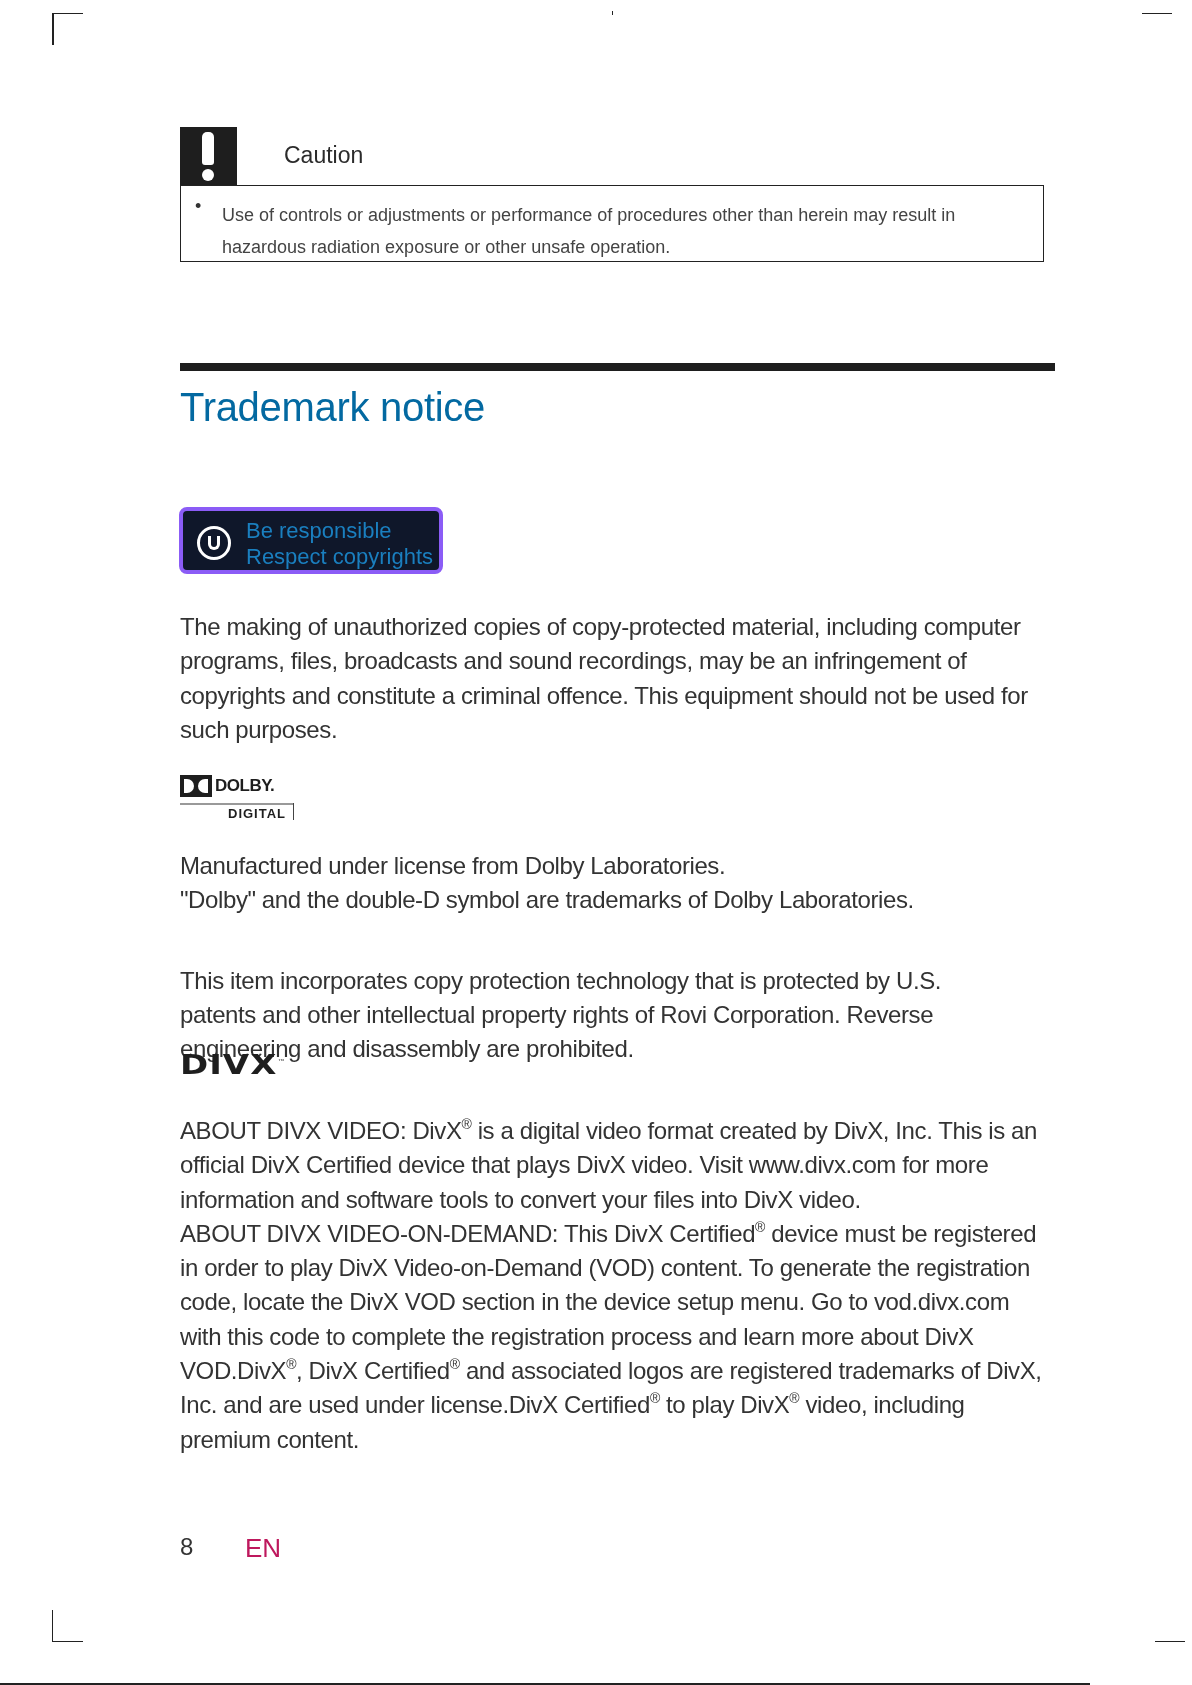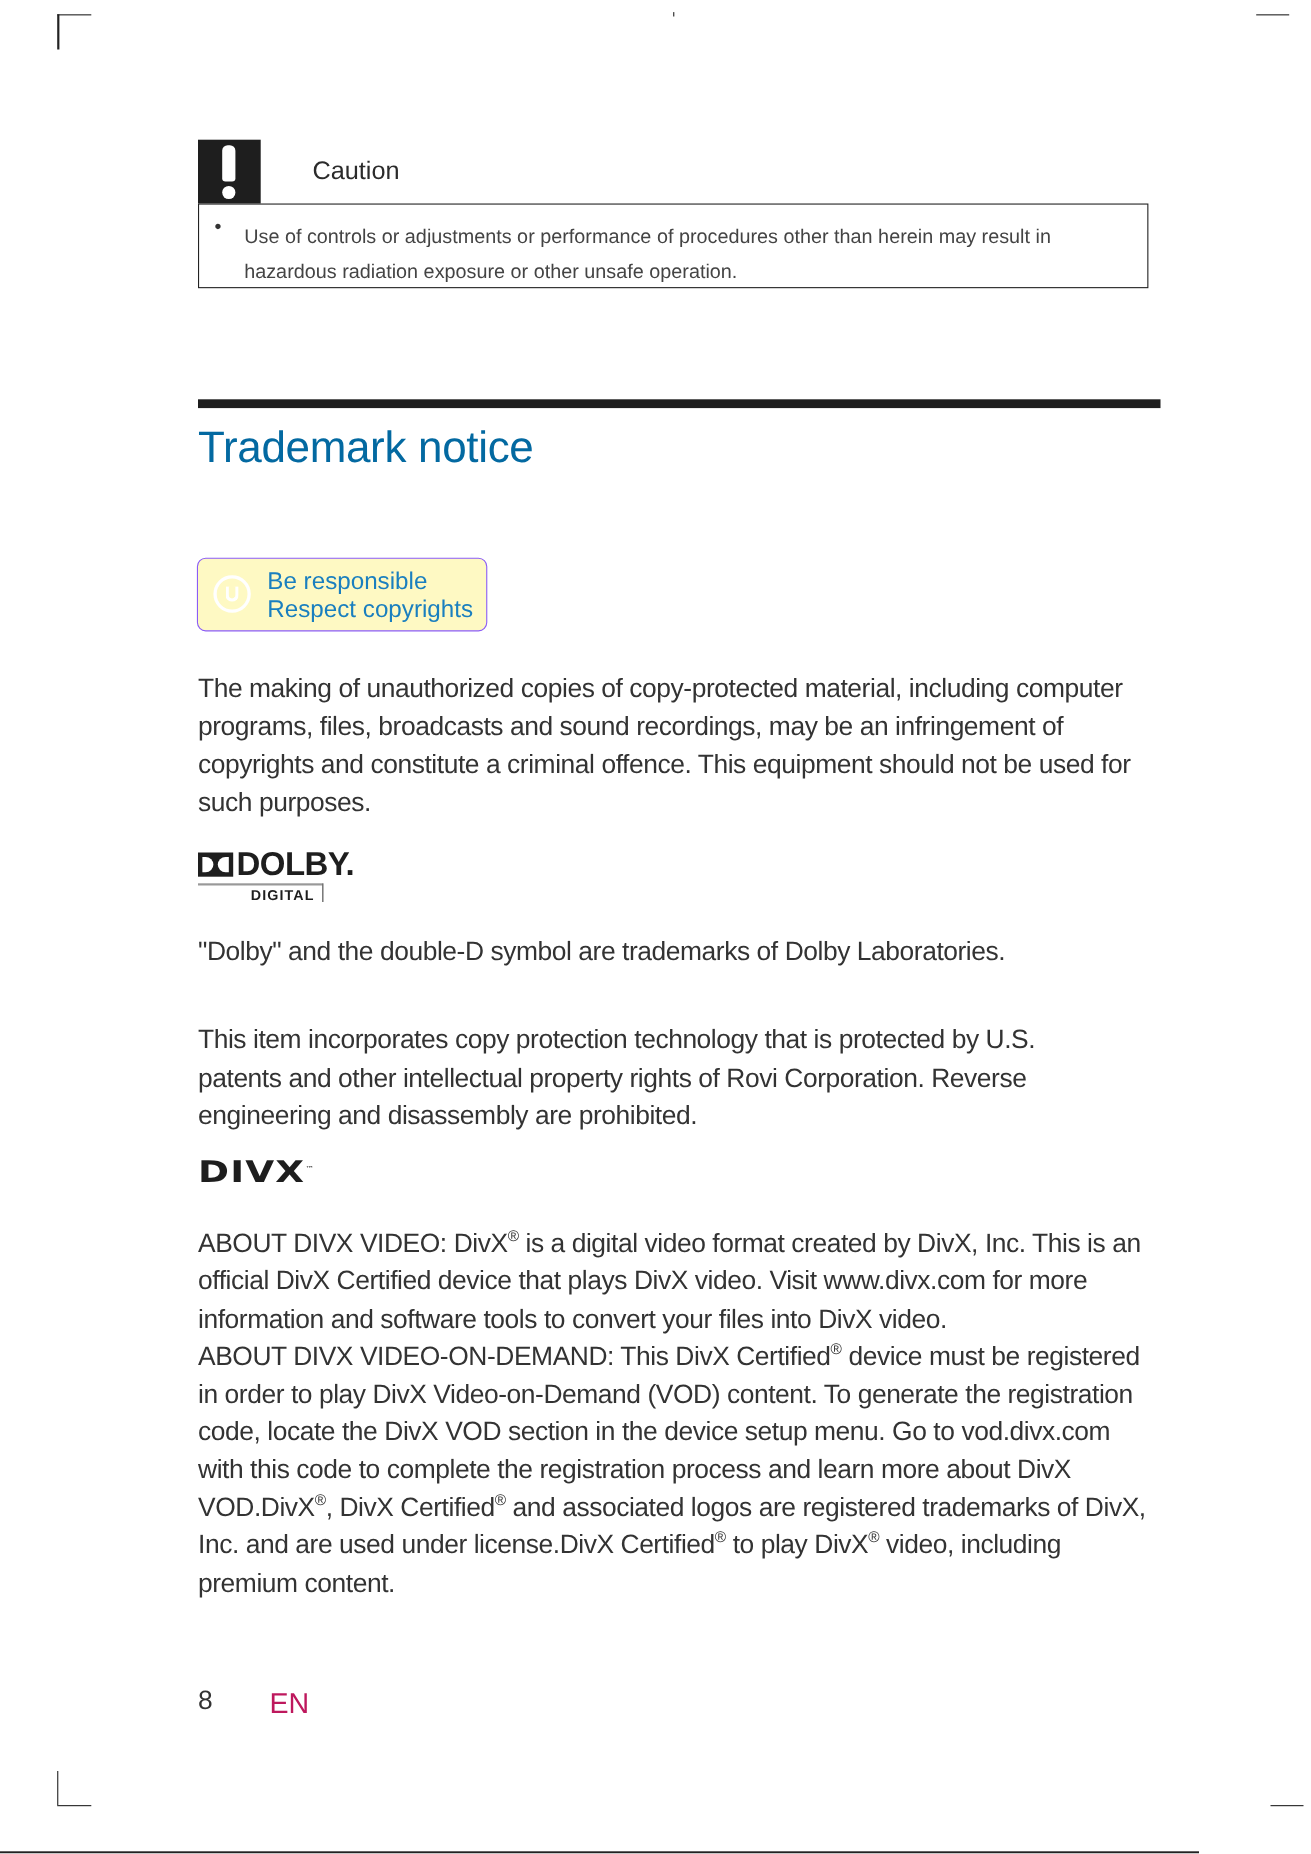--- a/index.html
+++ b/index.html
@@ -14,35 +14,35 @@
   .caution-title { position: absolute; left: 252px; top: 142px; font-size: 23px; color: #2b2b2b; margin-left: 32px; }
   .caution-box { position: absolute; left: 180px; top: 185px; width: 864px; height: 77px; border: 1px solid #222; border-top-width: 1px; box-sizing: border-box; }
   .caution-bullet { position: absolute; left: 14px; top: 10px; font-size: 18px; color: #333; }
   .caution-text { position: absolute; left: 41px; top: 13px; width: 800px; font-size: 18px; line-height: 32px; color: #444; }
 
   
   .heading-rule { position: absolute; left: 180px; top: 363px; width: 875px; height: 8px; background: #1e1e1e; }
   .heading { position: absolute; left: 180px; top: 385px; font-size: 40px; color: #0369a1; font-weight: normal; letter-spacing: -0.3px; }
 
   
-  .badge { position: absolute; left: 179px; top: 507px; width: 264px; height: 67px; background: #fef9c3; border: 1px solid #8b5cf6; border-radius: 8px; box-sizing: border-box; }
+  .badge { position: absolute; left: 179px; top: 507px; width: 264px; height: 67px; background: #0f172a; border: 4px solid #8b5cf6; border-radius: 8px; box-sizing: border-box; }
   .badge-icon { position: absolute; left: 14px; top: 15px; width: 34px; height: 34px; border: 3px solid #fff; border-radius: 50%; box-sizing: border-box; }
   .badge-icon .inner { position: absolute; left: 8px; top: 7px; width: 12px; height: 14px; border: 3px solid #fff; border-top: none; border-radius: 0 0 8px 8px; box-sizing: border-box; }
   .badge-line1 { position: absolute; left: 63px; top: 7px; font-size: 22px; color: #1a7fbf; line-height: 26px; }
   .badge-line2 { position: absolute; left: 63px; top: 33px; font-size: 22px; color: #1a7fbf; line-height: 26px; }
 
   .para { position: absolute; left: 180px; width: 880px; font-size: 24px; line-height: 34.3px; color: #333; letter-spacing: -0.4px; }
 
   
   .dolby { position: absolute; left: 180px; top: 772px; width: 120px; height: 50px; }
   .dolby .dd { position: absolute; left: 0; top: 3px; width: 32px; height: 22px; background: #1e1e1e; }
   .dolby .dd .d1, .dolby .dd .d2 { position: absolute; top: 4px; width: 10px; height: 14px; background: #fff; }
   .dolby .dd .d1 { left: 4px; border-radius: 0 7px 7px 0; }
   .dolby .dd .d2 { left: 18px; border-radius: 7px 0 0 7px; }
-  .dolby .word { position: absolute; left: 35px; top: 0; font-size: 30px; font-weight: bold; color: #1e1e1e; letter-spacing: -0.5px; line-height: 28px; }
+  .dolby .word { position: absolute; left: 35px; top: 0; font-size: 17px; font-weight: bold; color: #1e1e1e; letter-spacing: -0.5px; line-height: 28px; }
   .dolby .line { position: absolute; left: 0; top: 31px; width: 113px; height: 2px; background: #999; }
   .dolby .digital { position: absolute; left: 48px; top: 34px; font-size: 13px; font-weight: bold; color: #1e1e1e; letter-spacing: 1px; }
   .dolby .tick { position: absolute; left: 113px; top: 31px; width: 1px; height: 17px; background: #444; }
 
   
   .divx { position: absolute; left: 180px; top: 1050px; font-size: 34px; font-weight: 900; color: #1e1e1e; letter-spacing: 1px; font-family: "DejaVu Sans", sans-serif; line-height: 32px; transform: scaleY(0.8); transform-origin: top left; }
   .divx sup { font-size: 8px; font-weight: normal; }
 
   sup.r { font-size: 14px; vertical-align: 10px; line-height: 0; }
 
@@ -89,20 +89,21 @@
       <div class="d1"></div>
       <div class="d2"></div>
     </div>
   <div class="word">DOLBY.</div>
   <div class="line"></div>
   <div class="digital">DIGITAL</div>
   <div class="tick"></div>
 </div>
 
 <div class="para" style="top:849px;">
+  <div>Manufactured under license from Dolby Laboratories.</div>
   <div>"Dolby" and the double-D symbol are trademarks of Dolby Laboratories.</div>
   <div style="width:830px;margin-top:46px;">This item incorporates copy protection technology that is protected by U.S. patents and other intellectual property rights of Rovi Corporation. Reverse engineering and disassembly are prohibited.</div>
 </div>
 
 <div class="divx">
   <span>DIVX</span><sup>™</sup>
 </div>
 
 <div class="para" style="top:1114px;width:870px;">
   <div>

